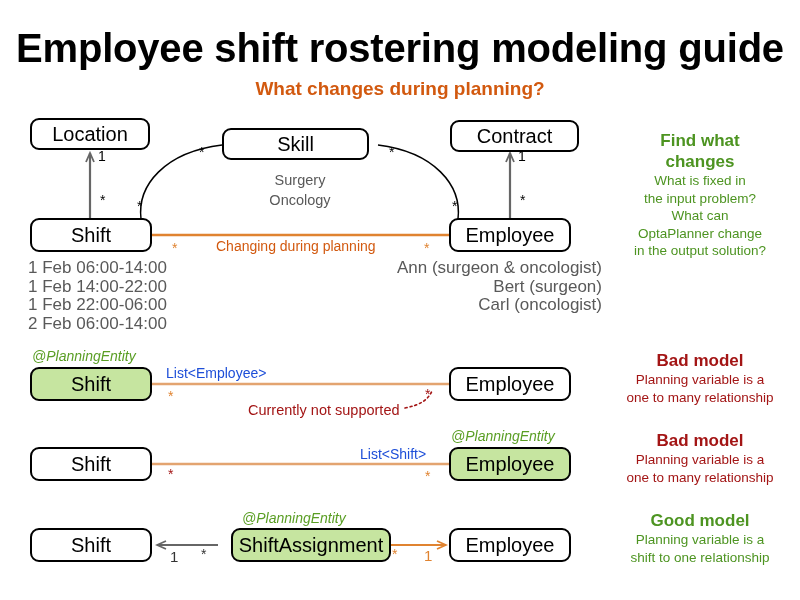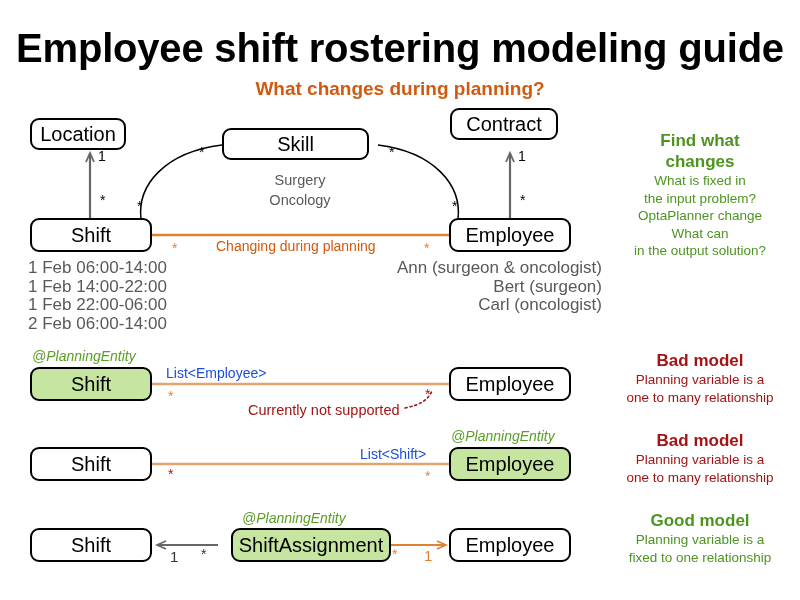--- a/index.html
+++ b/index.html
@@ -154,25 +154,25 @@
   <line x1="152" y1="464" x2="449" y2="464" stroke="#e3a470" stroke-width="2.4"></line>
 
   <line x1="218" y1="545" x2="157" y2="545" stroke="#666666" stroke-width="2.2" marker-end="url(#arrGrayLeft)"></line>
 
   <line x1="382" y1="545" x2="446" y2="545" stroke="#e08330" stroke-width="2.2" marker-end="url(#arrOrange)"></line>
 </svg>
 
 <div class="abs title">Employee shift rostering modeling guide</div>
 <div class="abs subtitle">What changes during planning?</div>
 
-<div class="abs box" style="left:30px;  top:118px; width:96px; height:32px;">Location</div>
+<div class="abs box" style="left:30px;  top:118px; width:120px; height:32px;">Location</div>
 
 <div class="abs box" style="left:222px; top:128px; width:147px; height:32px;">Skill</div>
 
-<div class="abs box" style="left:450px; top:108px; width:108px; height:32px;">Contract</div>
+<div class="abs box" style="left:450px; top:120px; width:129px; height:32px;">Contract</div>
 
 <div class="abs box" style="left:30px;  top:218px; width:122px; height:34px;">Shift</div>
 
 <div class="abs box" style="left:449px; top:218px; width:122px; height:34px;">Employee</div>
 
 <div class="abs skill-values" style="left:220px; top:170px; width:160px;">
   <div>Surgery</div>
   <div>Oncology</div>
 </div>
 
@@ -202,22 +202,22 @@
   <div>Ann (surgeon &amp; oncologist)</div>
   <div>Bert (surgeon)</div>
   <div>Carl (oncologist)</div>
 </div>
 
 <div class="abs callout green" style="left:600px; top:130px; width:200px;">
   <div class="head">Find what</div>
   <div class="head">changes</div>
   <div class="body">What is fixed in</div>
   <div class="body">the input problem?</div>
+  <div class="body">What can</div>
   <div class="body">OptaPlanner change</div>
-  <div class="body">What can</div>
   <div class="body">in the output solution?</div>
 </div>
 
 <div class="abs annotation" style="left:32px; top:348px;">@PlanningEntity</div>
 <div class="abs box green" style="left:30px; top:367px; width:122px; height:34px;">Shift</div>
 <div class="abs box" style="left:449px; top:367px; width:122px; height:34px;">Employee</div>
 <div class="abs edge-label-red" style="left:166px; top:365px;">List&lt;Employee&gt;</div>
 <div class="abs mult orange" style="left:168px; top:388px;">*</div>
 <div class="abs mult" style="left:425px; top:386px; color:#a31515;">*</div>
 <div class="abs note-red" style="left:248px; top:402px;">Currently not supported</div>
@@ -247,14 +247,14 @@
 <div class="abs box" style="left:449px; top:528px; width:122px; height:34px;">Employee</div>
 
 <div class="abs mult dark" style="left:170px; top:548px; font-size:15px;">1</div>
 <div class="abs mult dark" style="left:201px; top:546px;">*</div>
 <div class="abs mult orange" style="left:392px; top:546px;">*</div>
 <div class="abs mult orange" style="left:424px; top:547px; font-size:15px;">1</div>
 
 <div class="abs callout green" style="left:600px; top:510px; width:200px;">
   <div class="head">Good model</div>
   <div class="body">Planning variable is a</div>
-  <div class="body">fixed to one relationship</div>
+  <div class="body">shift to one relationship</div>
 </div>
 
 </body></html>

